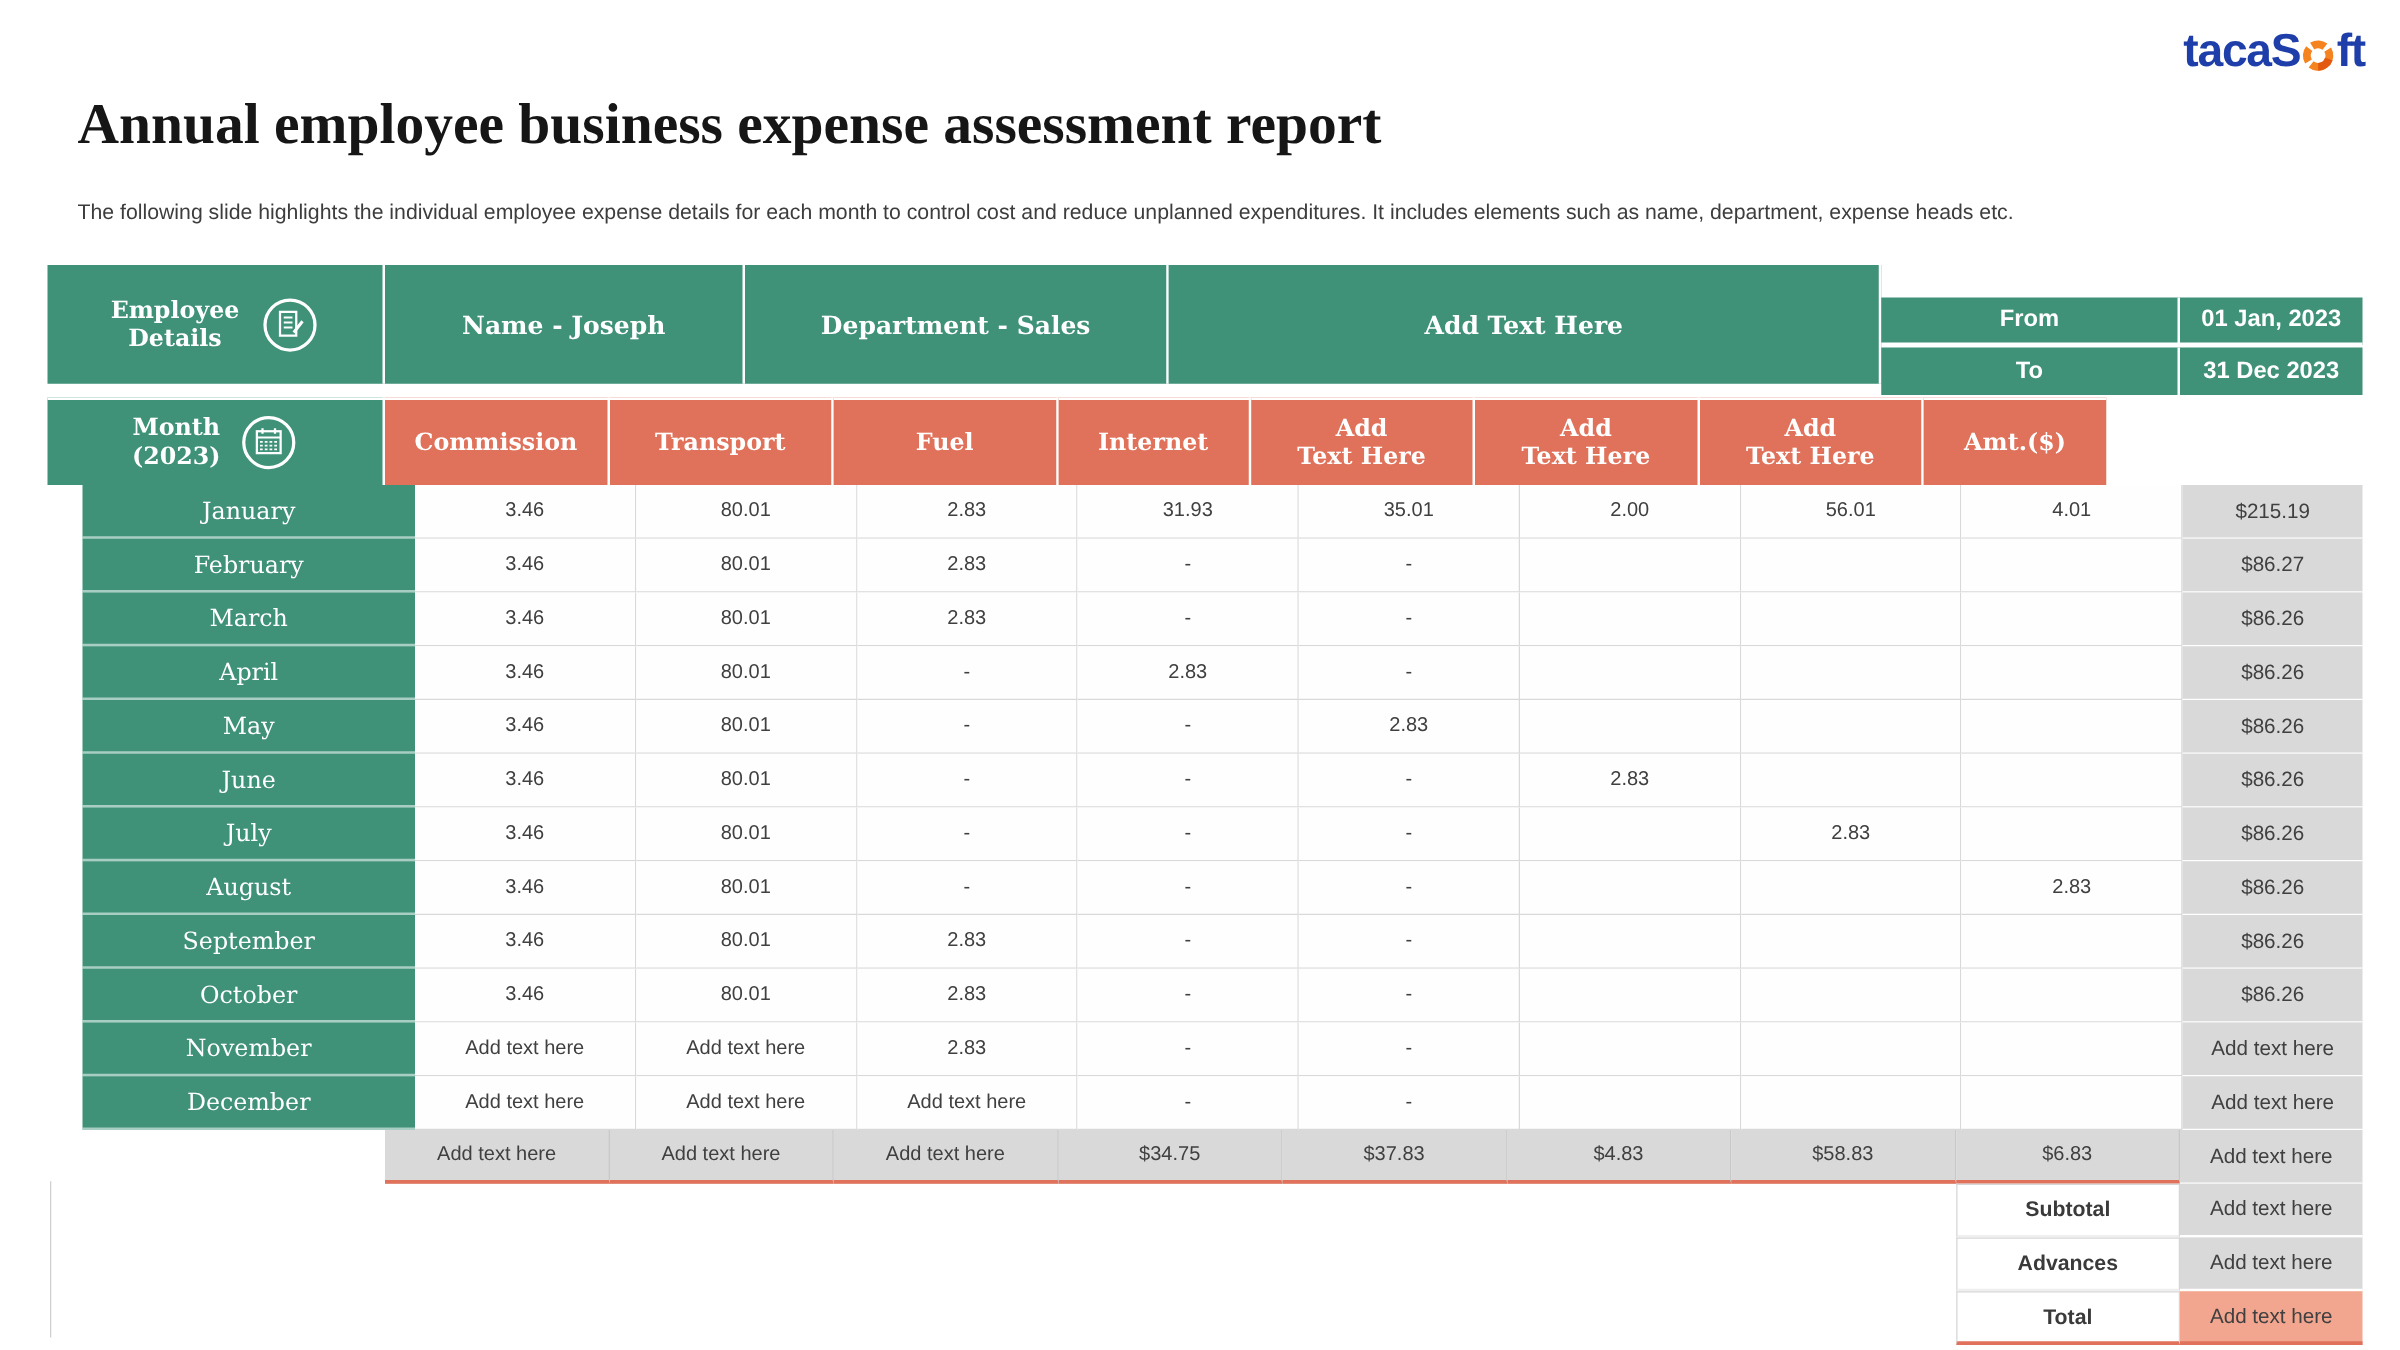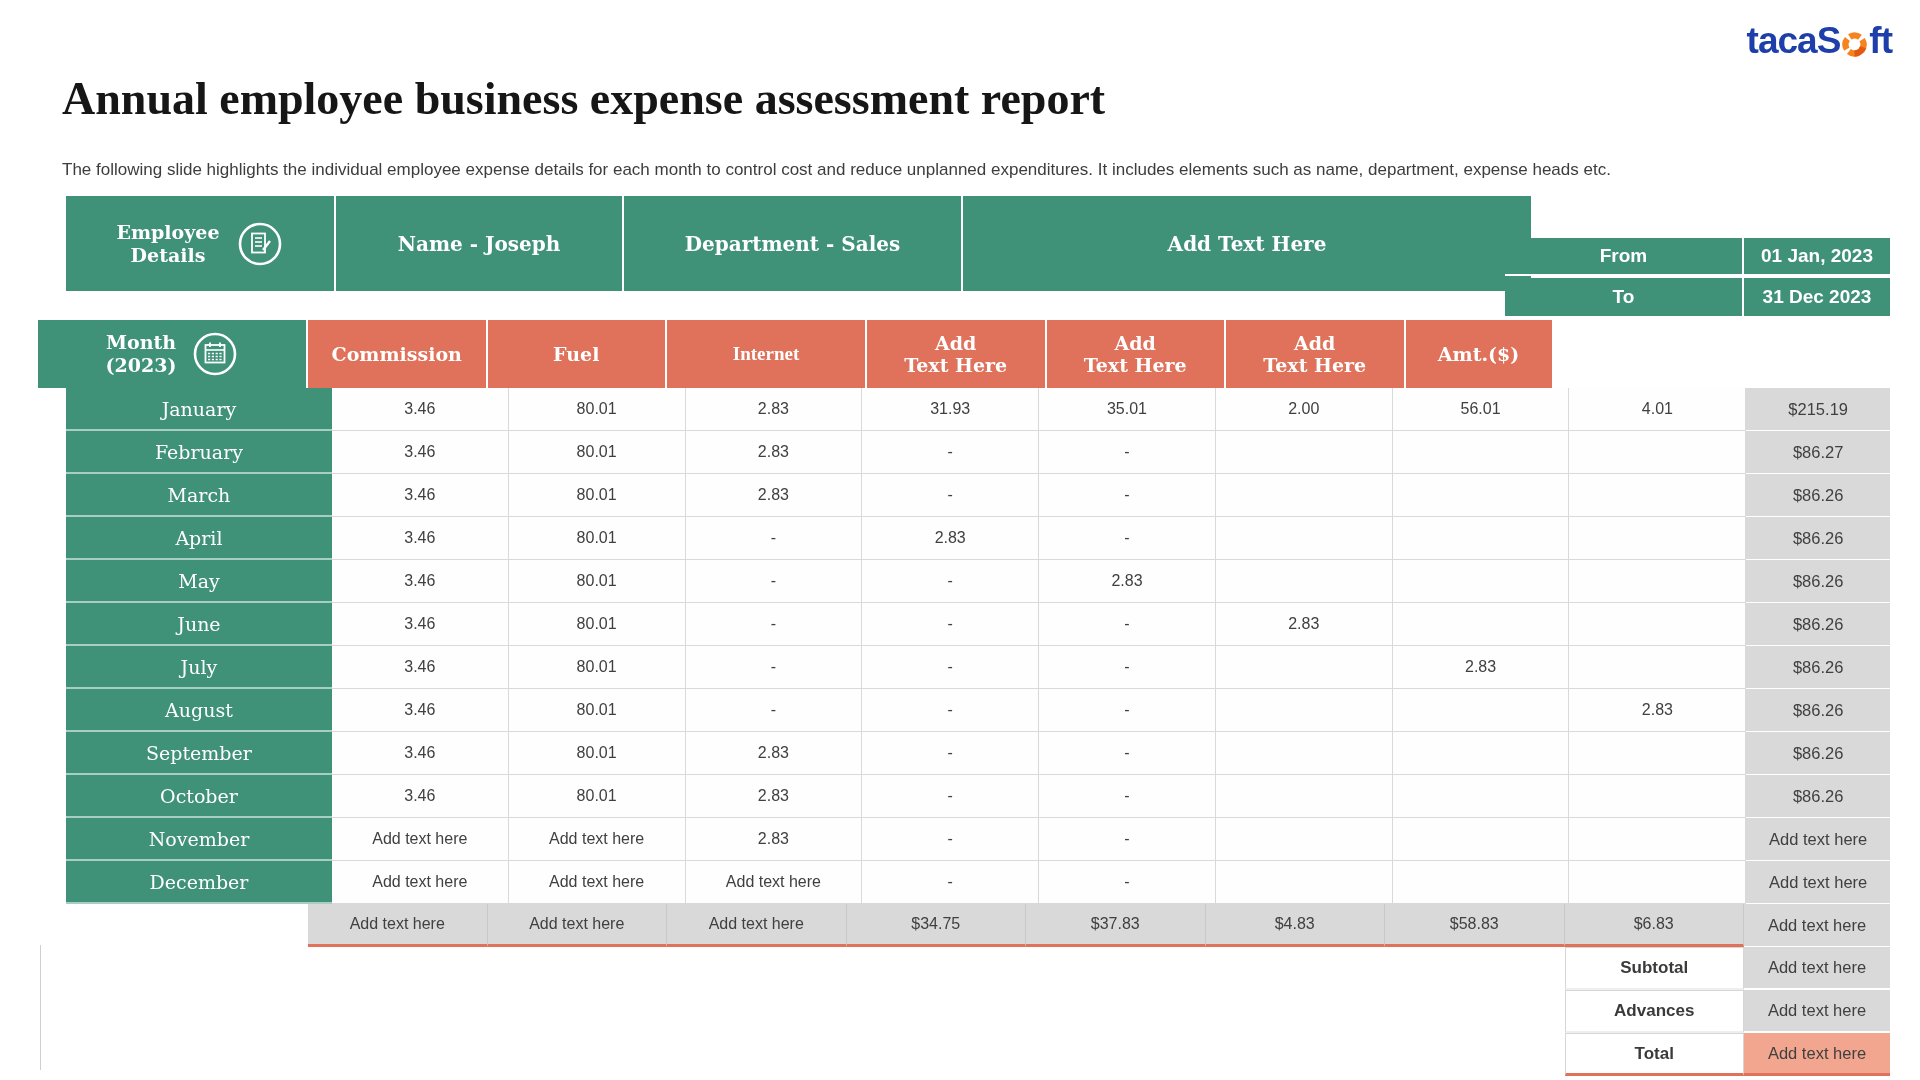--- a/index.html
+++ b/index.html
@@ -14,23 +14,23 @@
   .logo .o-icon{display:inline-block;width:27px;height:27px;margin:6px 1px 0 1px;}
   
   .title{position:absolute;left:62px;top:72px;width:1500px;margin:0;
     font-family:"Liberation Serif", serif;font-weight:bold;font-size:46px;color:#161616;}
   .subtitle{position:absolute;left:62px;top:160px;width:1760px;
     font-size:17px;color:#3d3d3d;}
   
   .tbl{position:absolute;left:38px;top:196px;width:1852px;}
   
   .hrow1{position:relative;height:122px;}
-  .hcell{position:absolute;top:0;height:95px;background:var(--green,#3f9178);
+  .hcell{position:absolute;top:16px;height:95px;background:var(--green,#3f9178);
     color:#fff;display:flex;align-items:center;justify-content:center;
-    box-sizing:border-box;border-right:2px solid #fff;margin-left:28px;}
+    box-sizing:border-box;border-right:2px solid #fff;}
   .hcell.grp{font-family:"DejaVu Serif", serif;font-weight:bold;font-size:20px;}
   .minirow{position:absolute;height:38px;background:var(--green,#3f9178);color:#fff;
     display:flex;align-items:center;justify-content:center;box-sizing:border-box;
     border-right:2px solid #fff;border-bottom:2px solid #fff;
     font-weight:bold;font-size:19px;}
   .idcell{gap:18px;}
   .idtext{font-family:"DejaVu Serif", serif;font-weight:bold;font-size:19px;
     text-align:center;line-height:1.2;}
   
   .hrow2{display:flex;height:70px;}
@@ -123,22 +123,23 @@
           <line x1="18" y1="11.5" x2="18" y2="16" stroke-width="1.8"></line>
           <line x1="28" y1="11.5" x2="28" y2="16" stroke-width="1.8"></line>
           <line x1="16" y1="22.5" x2="30" y2="22.5" stroke-width="1.5" stroke-dasharray="2.2 1.6"></line>
           <line x1="16" y1="25.5" x2="30" y2="25.5" stroke-width="1.5" stroke-dasharray="2.2 1.6"></line>
           <line x1="16" y1="28.5" x2="30" y2="28.5" stroke-width="1.5" stroke-dasharray="2.2 1.6"></line>
         </svg>
       </span>
     </div>
 
   <div class="c" style="width: 179.5px; white-space: pre-line;">Commission</div>
+      <div class="c" style="width: 179.5px; white-space: pre-line;">Transport</div>
       <div class="c" style="width: 179.5px; white-space: pre-line;">Fuel</div>
-      <div class="c" style="width: 200px; white-space: pre-line; font-family: Liberation Serif, serif;">Internet</div>
+      <div class="c" style="width: 154px; white-space: pre-line;">Internet</div>
       <div class="c" style="width: 179.5px; white-space: pre-line;">Add
 Text Here</div>
       <div class="c" style="width: 179.5px; white-space: pre-line;">Add
 Text Here</div>
       <div class="c" style="width: 179.5px; white-space: pre-line;">Add
 Text Here</div>
       <div class="c" style="width: 146px; white-space: pre-line; border-right: none;">Amt.($)</div>
     </div>
 
   <div>

